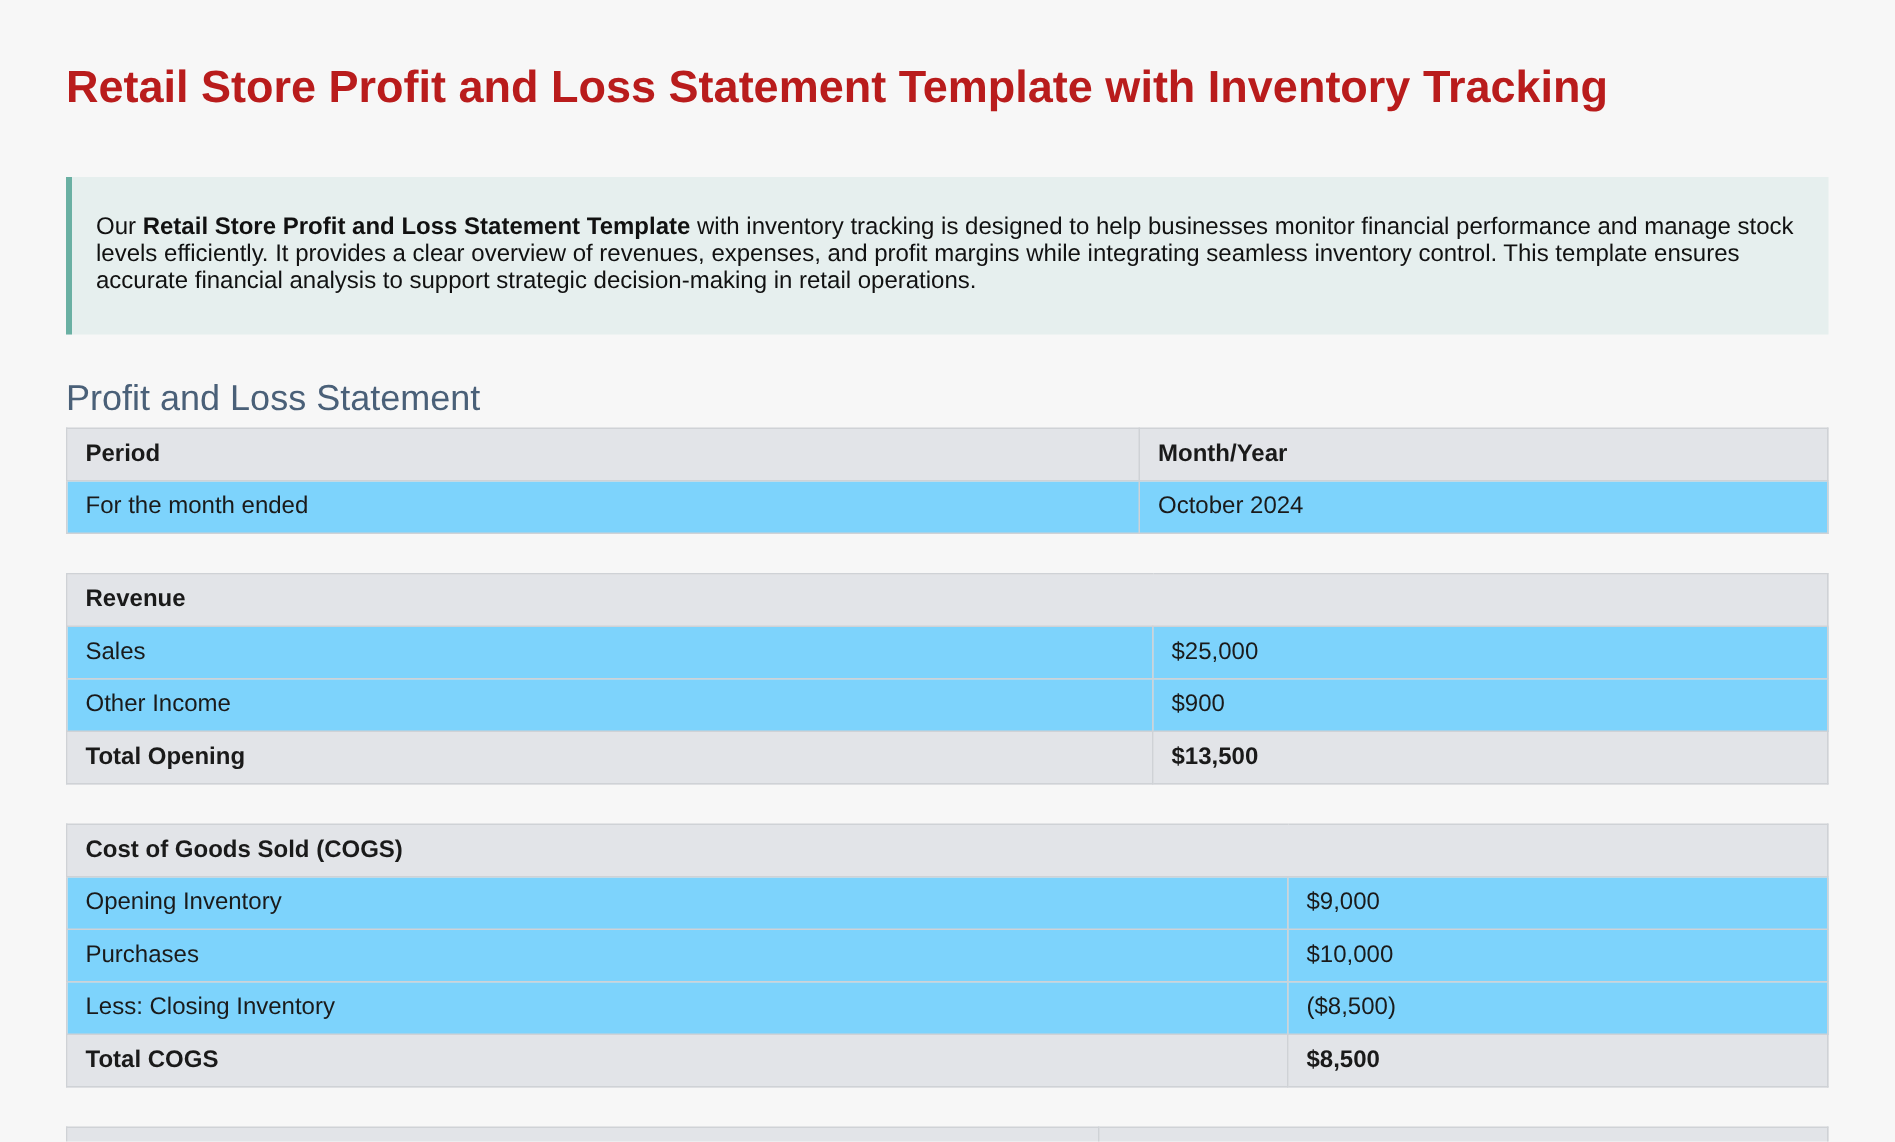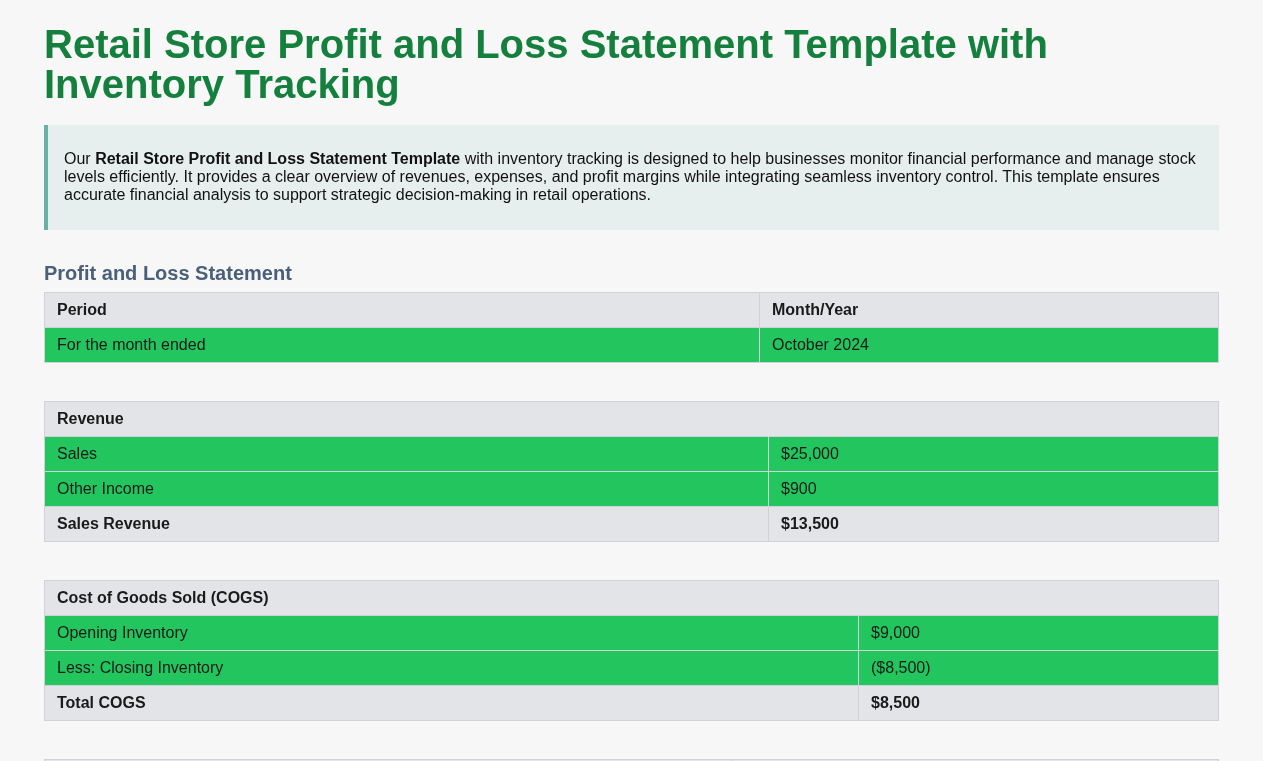--- a/index.html
+++ b/index.html
@@ -7,55 +7,55 @@
       background: #f7f7f7;
       font-family: "Liberation Sans", sans-serif;
       color: #1a1a1a;
       width: 1263px;
       height: 761px;
       overflow: hidden;
     }
     .page { padding: 0 44px; }
     h1 {
       margin: 0;
-      padding-top: 24px;
-      font-size: 40px;
+      padding-top: 39px;
+      font-size: 30px;
       font-weight: bold;
-      color: #15803d;
+      color: #b91c1c;
       line-height: 40px;
     }
     .callout {
-      margin-top: 21px;
+      margin-top: 39px;
       background: #e6efee;
       border-left: 4px solid #6ab0a3;
       padding: 25px 20px 26px 16px;
       font-size: 16px;
       line-height: 18px;
       color: #111;
     }
     .callout b { font-weight: bold; }
     h2 {
       margin: 31px 0 7px 0;
-      font-size: 20px;
-      font-weight: bold;
+      font-size: 24px;
+      font-weight: normal;
       color: #4a6078;
       line-height: 24px;
     }
     table {
       width: 100%;
       border-collapse: collapse;
       font-size: 16px;
-      margin-bottom: 38px;
+      margin-bottom: 26px;
     }
     td {
       border: 1px solid #cfd2d6;
       padding: 0 12px;
       height: 34px;
       vertical-align: middle;
-      background: #22c55e;
+      background: #7dd3fc;
     }
     tr.hdr td, tr.total td { background: #e2e4e8; font-weight: bold; }
   </style>
 </head>
 <body>
 
 <div class="page">
   <h1>Retail Store Profit and Loss Statement Template with Inventory Tracking</h1>
 
   <div class="callout"><span>Our </span><b>Retail Store Profit and Loss Statement Template</b><span> with inventory tracking is designed to help businesses monitor financial performance and manage stock levels efficiently. It provides a clear overview of revenues, expenses, and profit margins while integrating seamless inventory control. This template ensures accurate financial analysis to support strategic decision-making in retail operations.</span></div>
@@ -90,38 +90,42 @@
     </tr>
     <tr>
       <td>Sales</td>
       <td>$25,000</td>
     </tr>
     <tr>
       <td>Other Income</td>
       <td>$900</td>
     </tr>
     <tr class="total">
-      <td>Sales Revenue</td>
+      <td>Total Opening</td>
       <td>$13,500</td>
     </tr>
   </tbody>
     </table>
 
   <table>
     <colgroup>
         <col style="width:814px">
         <col>
       </colgroup>
     <tbody>
         <tr class="hdr">
       <td colspan="2">Cost of Goods Sold (COGS)</td>
     </tr>
     <tr>
       <td>Opening Inventory</td>
       <td>$9,000</td>
+    </tr>
+    <tr>
+      <td>Purchases</td>
+      <td>$10,000</td>
     </tr>
     <tr>
       <td>Less: Closing Inventory</td>
       <td>($8,500)</td>
     </tr>
     <tr class="total">
       <td>Total COGS</td>
       <td>$8,500</td>
     </tr>
   </tbody>

